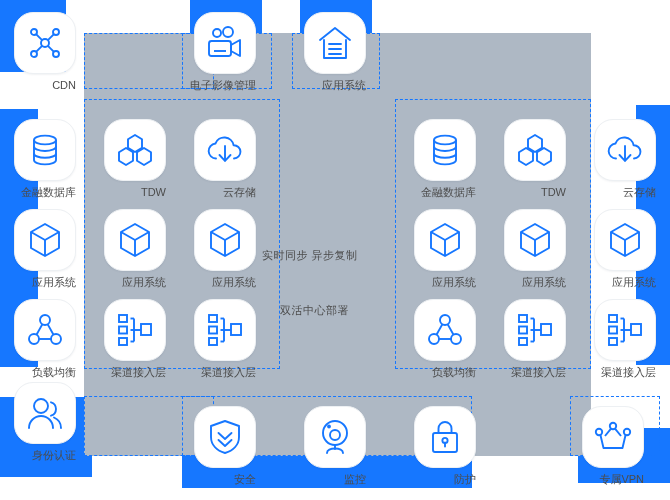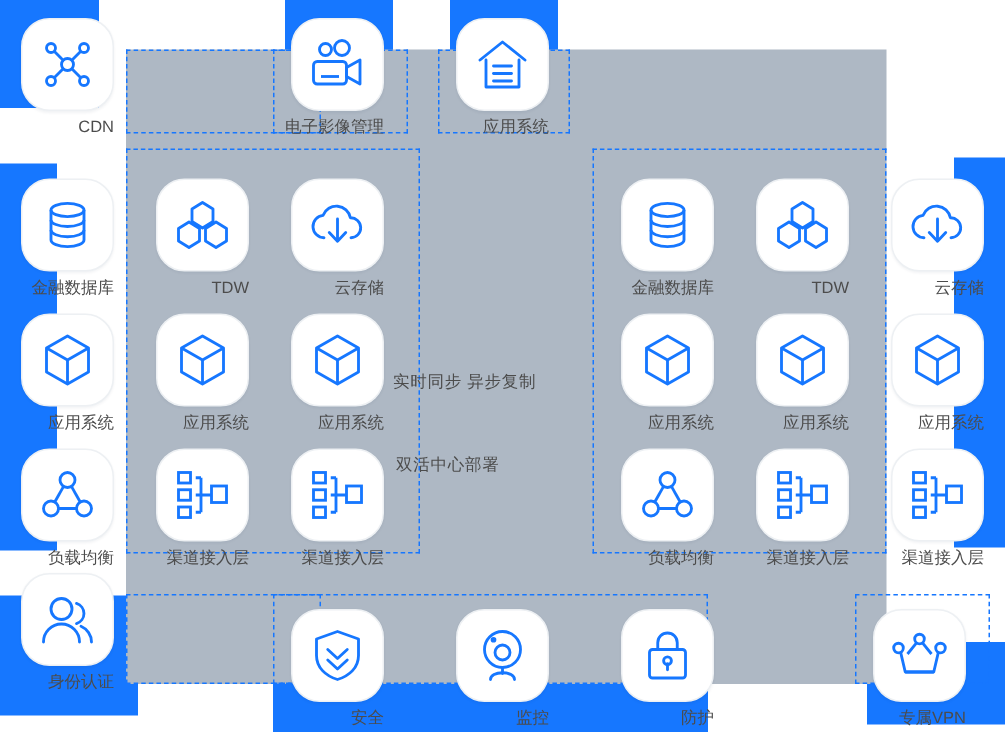--- a/index.html
+++ b/index.html
@@ -95,21 +95,21 @@
       <div class="dashed-box" style="left: 292px; top: 33px; width: 88px; height: 56px;"></div>
       <div class="dashed-box" style="left: 84px; top: 99px; width: 196px; height: 270px;"></div>
       <div class="dashed-box" style="left: 395px; top: 99px; width: 196px; height: 270px;"></div>
       <div class="dashed-box" style="left: 84px; top: 396px; width: 130px; height: 60px;"></div>
       <div class="dashed-box" style="left: 182px; top: 396px; width: 290px; height: 60px;"></div>
       <div class="dashed-box" style="left: 570px; top: 396px; width: 90px; height: 60px;"></div>
     </div>
 
   <div id="center-layer">
       <div class="center-text" style="left: 262px; top: 248px;">实时同步  异步复制</div>
-      <div class="center-text" style="left: 264px; top: 303px;">双活中心部署</div>
+      <div class="center-text" style="left: 280px; top: 303px;">双活中心部署</div>
     </div>
 
   <div id="nodes-layer">
       <div class="node" style="left: 14px; top: 12px;">
         <div class="card">
           <svg width="36" height="36" viewBox="0 0 36 36" fill="none" stroke="#1677FF" stroke-width="1.9">
       <circle cx="18" cy="18" r="4"></circle>
       <circle cx="7" cy="7" r="3"></circle>
             <circle cx="29" cy="7" r="3"></circle>
       <circle cx="7" cy="29" r="3"></circle>

